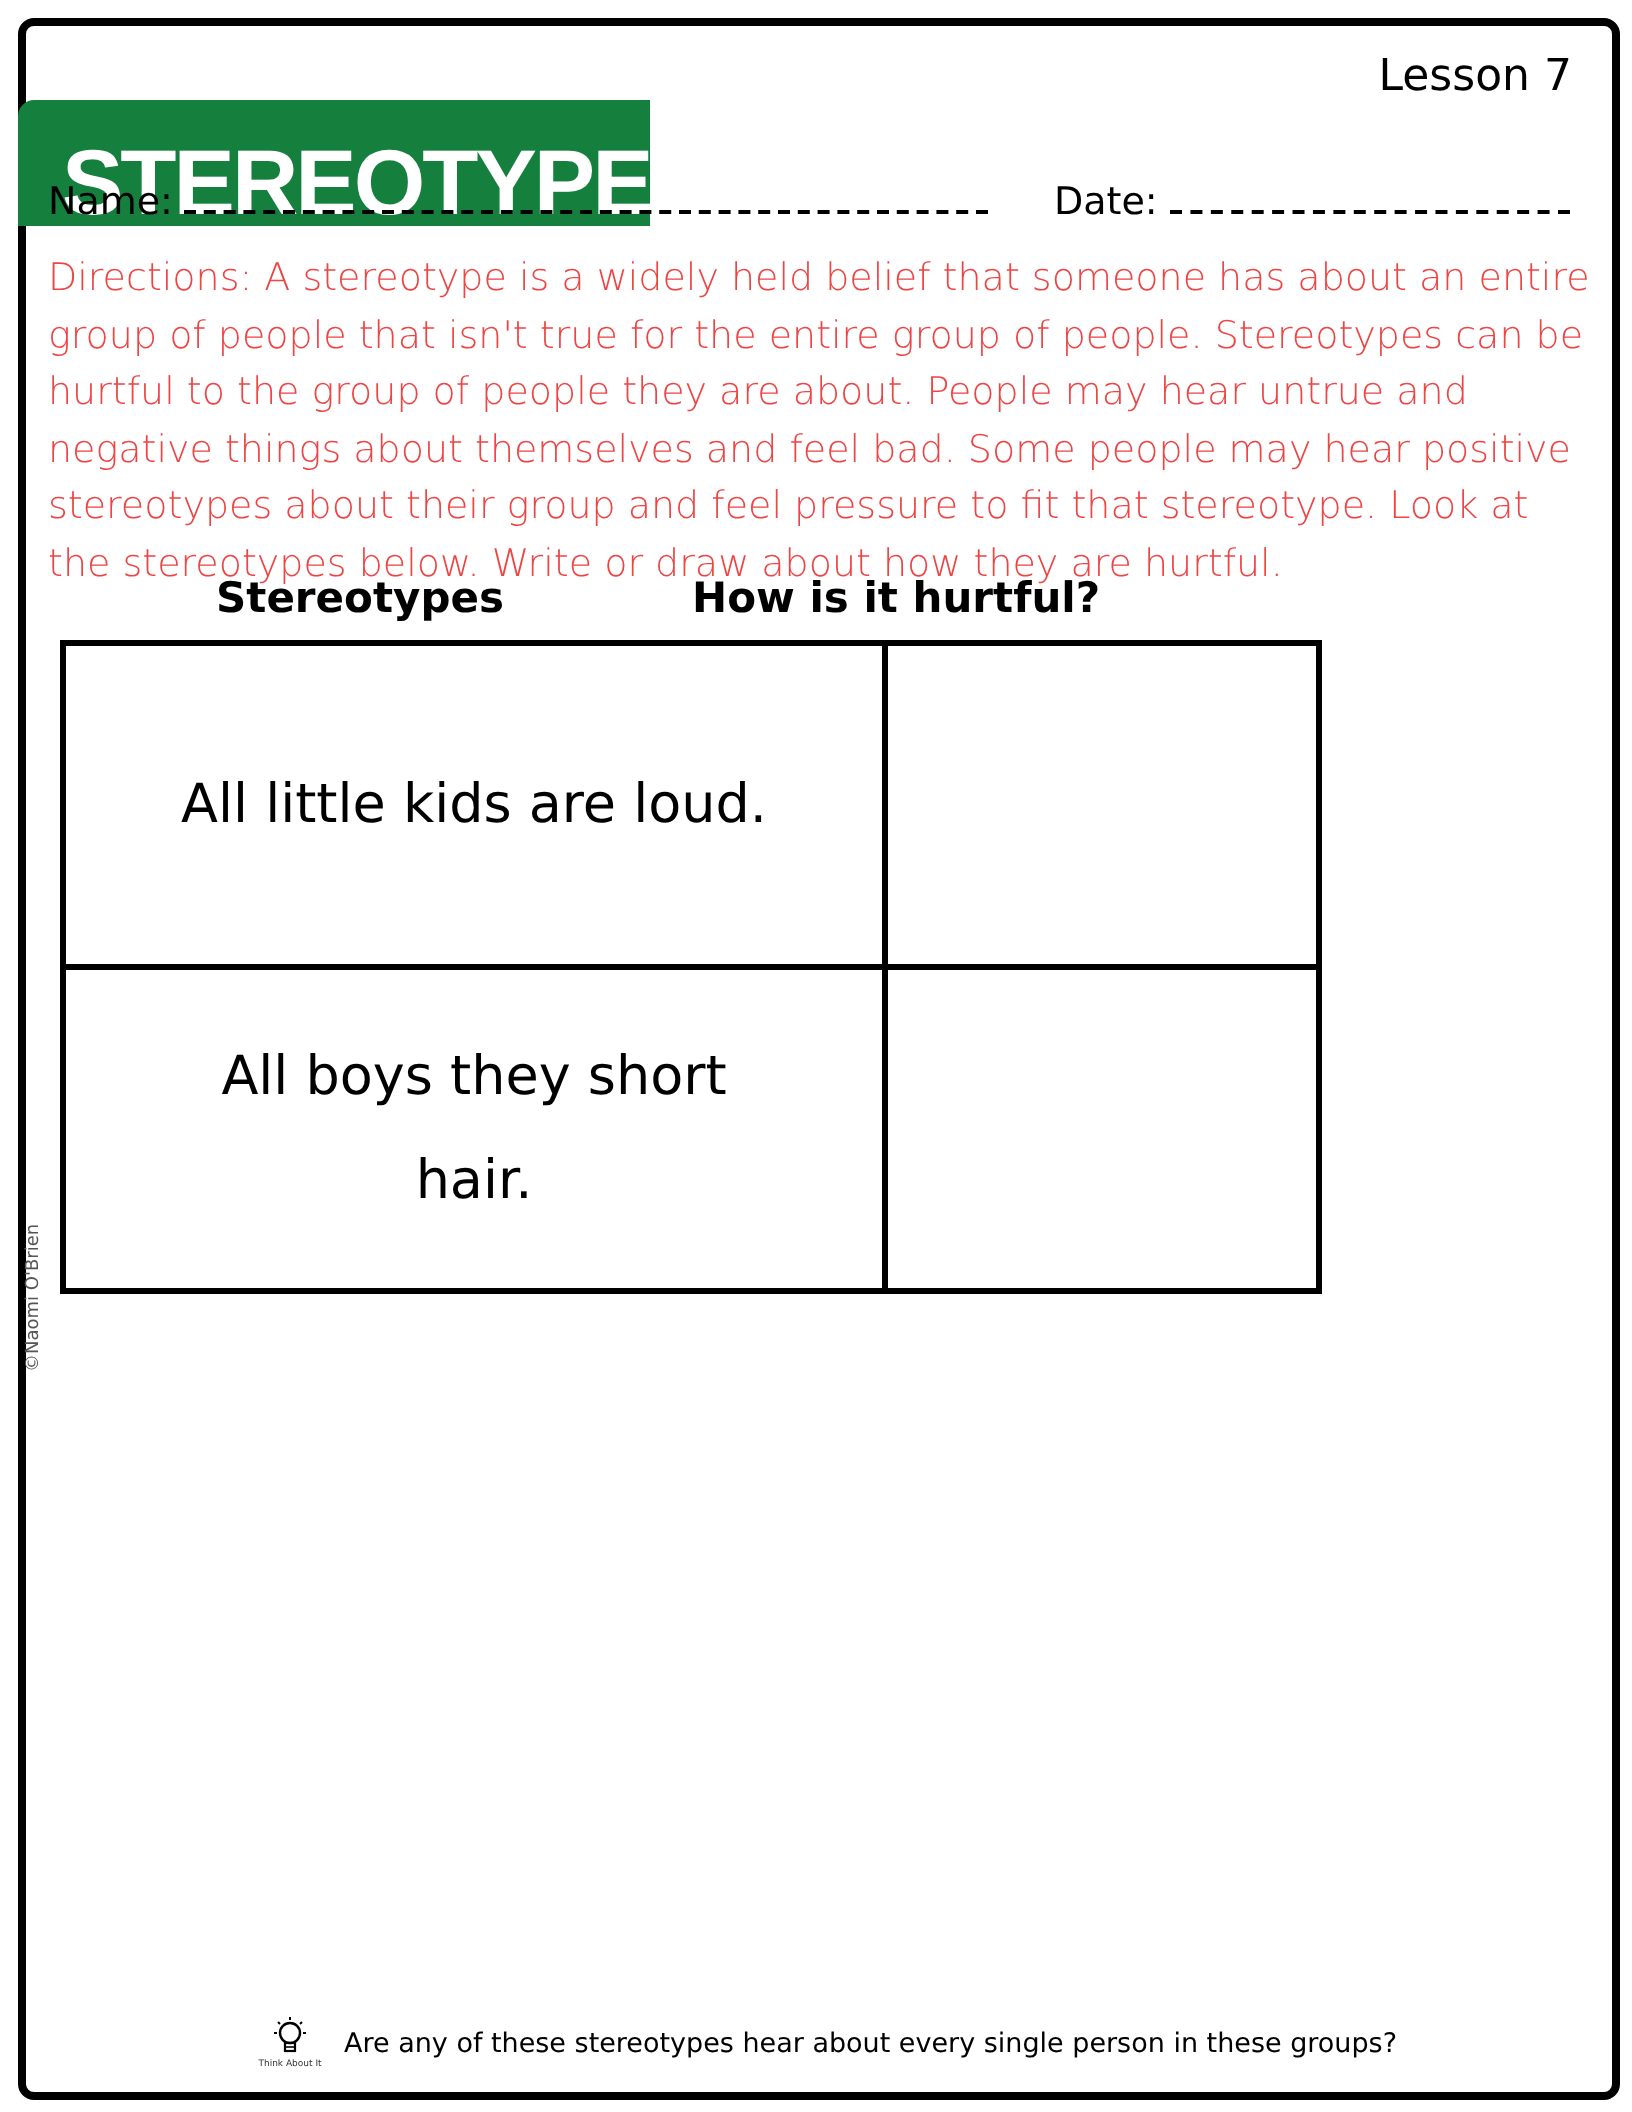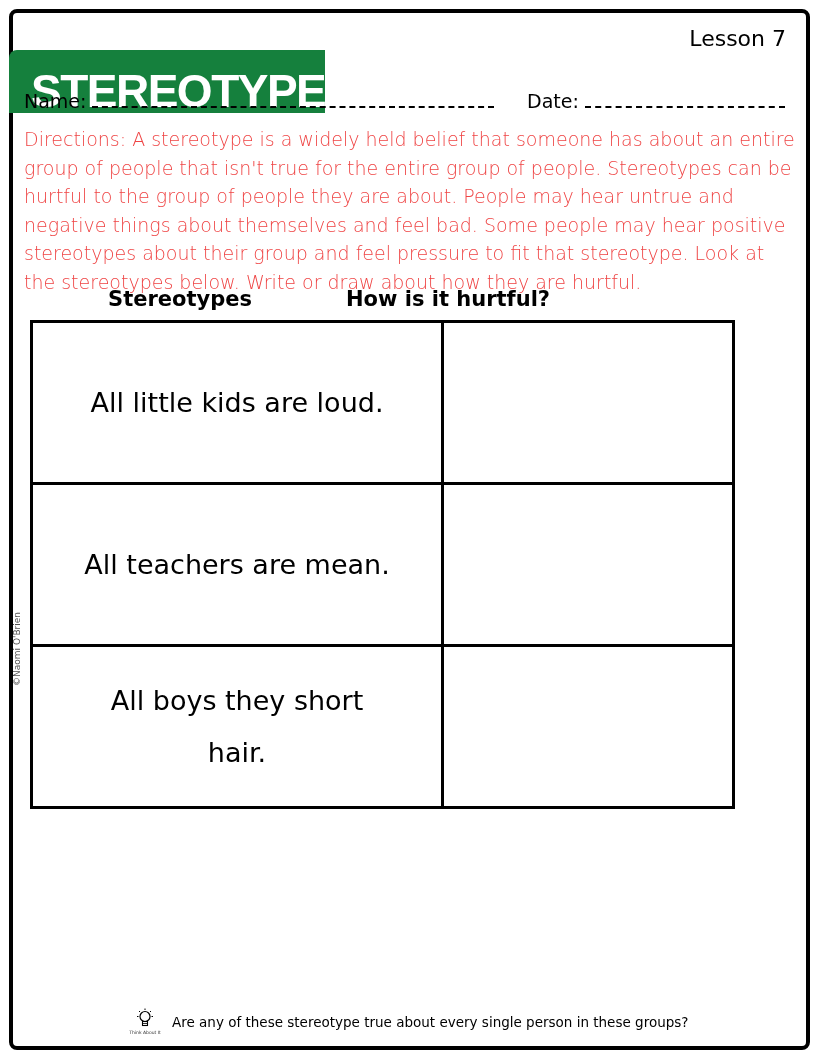--- a/index.html
+++ b/index.html
@@ -14,21 +14,21 @@
            font-size: 46px; letter-spacing: -1.5px; line-height: 56px; }
   .lesson { position: absolute; right: 30px; top: 24px; font-size: 22px; line-height: 30px; }
   .name-row { position: absolute; left: 24px; top: 88px; font-size: 19px; line-height: 26px; white-space: nowrap; }
   .date-row { position: absolute; left: 527px; top: 88px; font-size: 19px; line-height: 26px; white-space: nowrap; }
   .blank { display: inline-block; border-bottom: 2px dashed #000; height: 16px; vertical-align: baseline; margin-left: 6px; }
   .directions { position: absolute; left: 24px; top: 125px; width: 772px; font-size: 19px;
                 line-height: 28.6px; color: #ef4444; font-weight: 300; }
   .col-head { position: absolute; top: 284px; font-weight: bold; font-size: 21px; line-height: 30px; }
   .col-head.c1 { left: 30px; width: 300px; text-align: center; }
   .col-head.c2 { left: 346px; width: 458px; text-align: left; }
-  .table { position: absolute; left: 30px; top: 320px; width: 705px; border-collapse: collapse; }
+  .table { position: absolute; left: 30px; top: 320px; width: 631px; border-collapse: collapse; }
   .table td { border: 3px solid #000; padding: 0; vertical-align: middle; }
   .table td.stereo { width: 296px; text-align: center; font-size: 27px; line-height: 52px; }
   .copyright { position: absolute; left: 12px; top: 686px; transform: rotate(-90deg); transform-origin: left top;
                font-size: 9px; color: #555; white-space: nowrap; }
   .footer { position: absolute; left: 130px; top: 1008px; display: flex; align-items: center; }
   .bulb { width: 30px; display: flex; flex-direction: column; align-items: center; margin-right: 12px; }
   .bulb-caption { font-size: 4.5px; color: #333; white-space: nowrap; }
   .footer-q { font-size: 13.5px; line-height: 20px; }
 </style>
 </head>
@@ -53,24 +53,20 @@
 <div class="col-head c1">Stereotypes</div>
 <div class="col-head c2">How is it hurtful?</div>
 
 <table class="table">
   <tbody>
       <tr style="height:162px">
     <td class="stereo" style="padding:0 34px">All little kids are loud.</td>
     <td></td>
   </tr>
   <tr style="height:162px">
-    <td class="stereo" style="padding:0 30px">All teachers are mean.</td>
-    <td></td>
-  </tr>
-  <tr style="height:162px">
     <td class="stereo" style="padding:0 56px">All boys they short hair.</td>
     <td></td>
   </tr>
 </tbody>
   </table>
 
 <div class="copyright">©Naomi O'Brien</div>
 
 <div class="footer">
   <div class="bulb">
@@ -79,14 +75,14 @@
       <rect x="8.5" y="13.5" width="5" height="4" fill="none" stroke="#000" stroke-width="1.1"></rect>
       <line x1="8.5" y1="15.5" x2="13.5" y2="15.5" stroke="#000" stroke-width="0.8"></line>
       <line x1="11" y1="0.5" x2="11" y2="2" stroke="#000" stroke-width="1"></line>
       <line x1="3" y1="8.5" x2="4.5" y2="8.5" stroke="#000" stroke-width="1"></line>
       <line x1="17.5" y1="8.5" x2="19" y2="8.5" stroke="#000" stroke-width="1"></line>
       <line x1="5" y1="3" x2="6" y2="4" stroke="#000" stroke-width="1"></line>
       <line x1="17" y1="3" x2="16" y2="4" stroke="#000" stroke-width="1"></line>
     </svg>
     <span class="bulb-caption">Think About It</span>
   </div>
-  <span class="footer-q">Are any of these stereotype true about every single person in these groups?</span>
+  <span class="footer-q">Are any of these stereotypes hear about every single person in these groups?</span>
 </div>
 
 </body></html>

